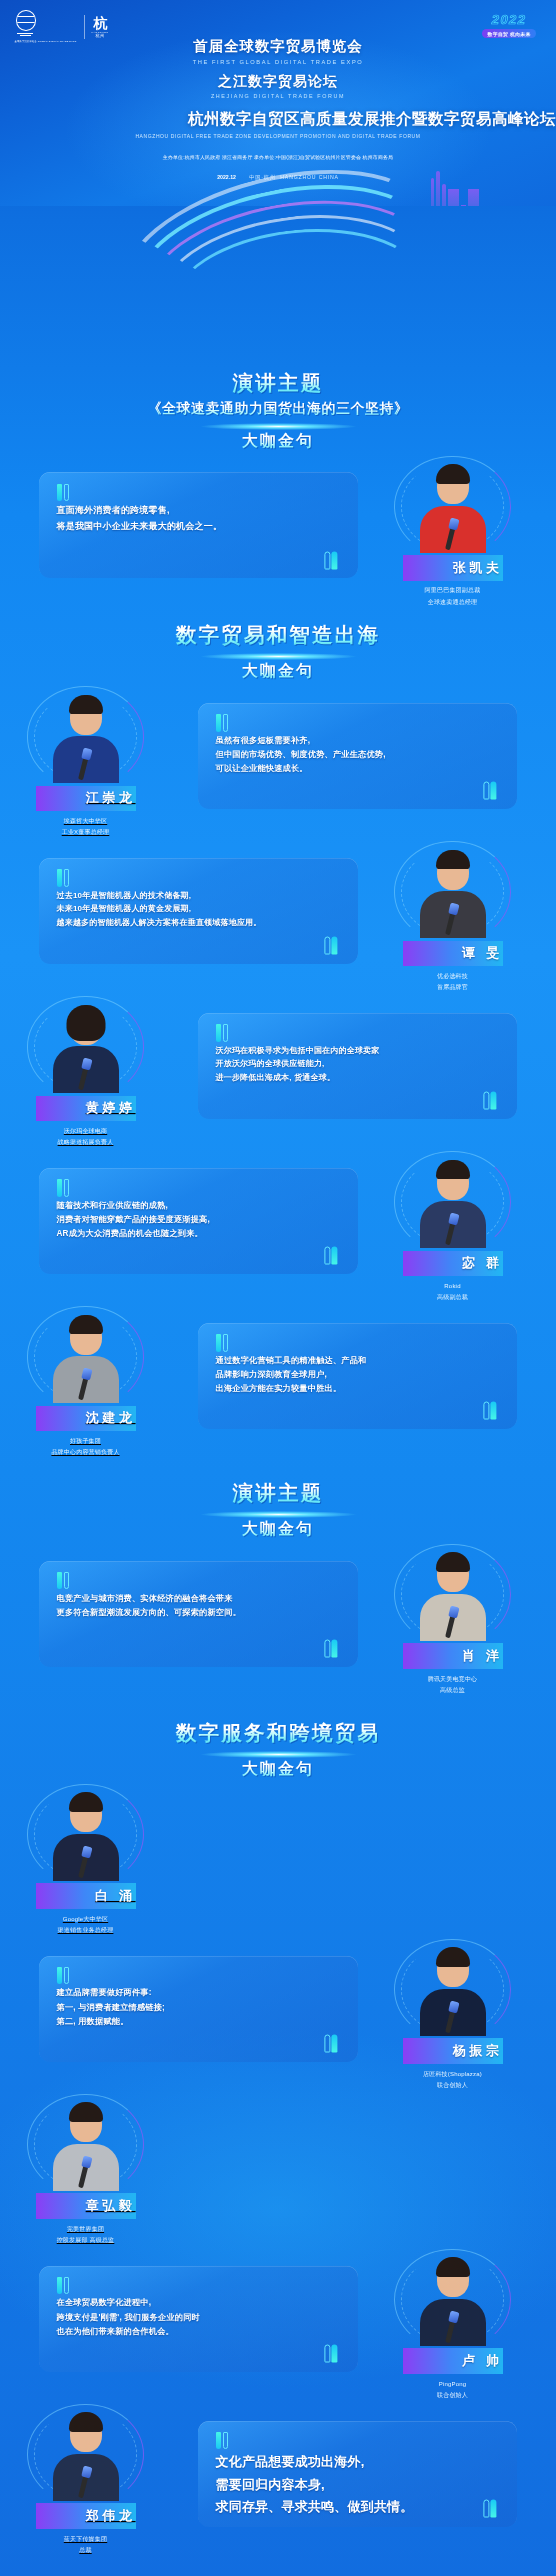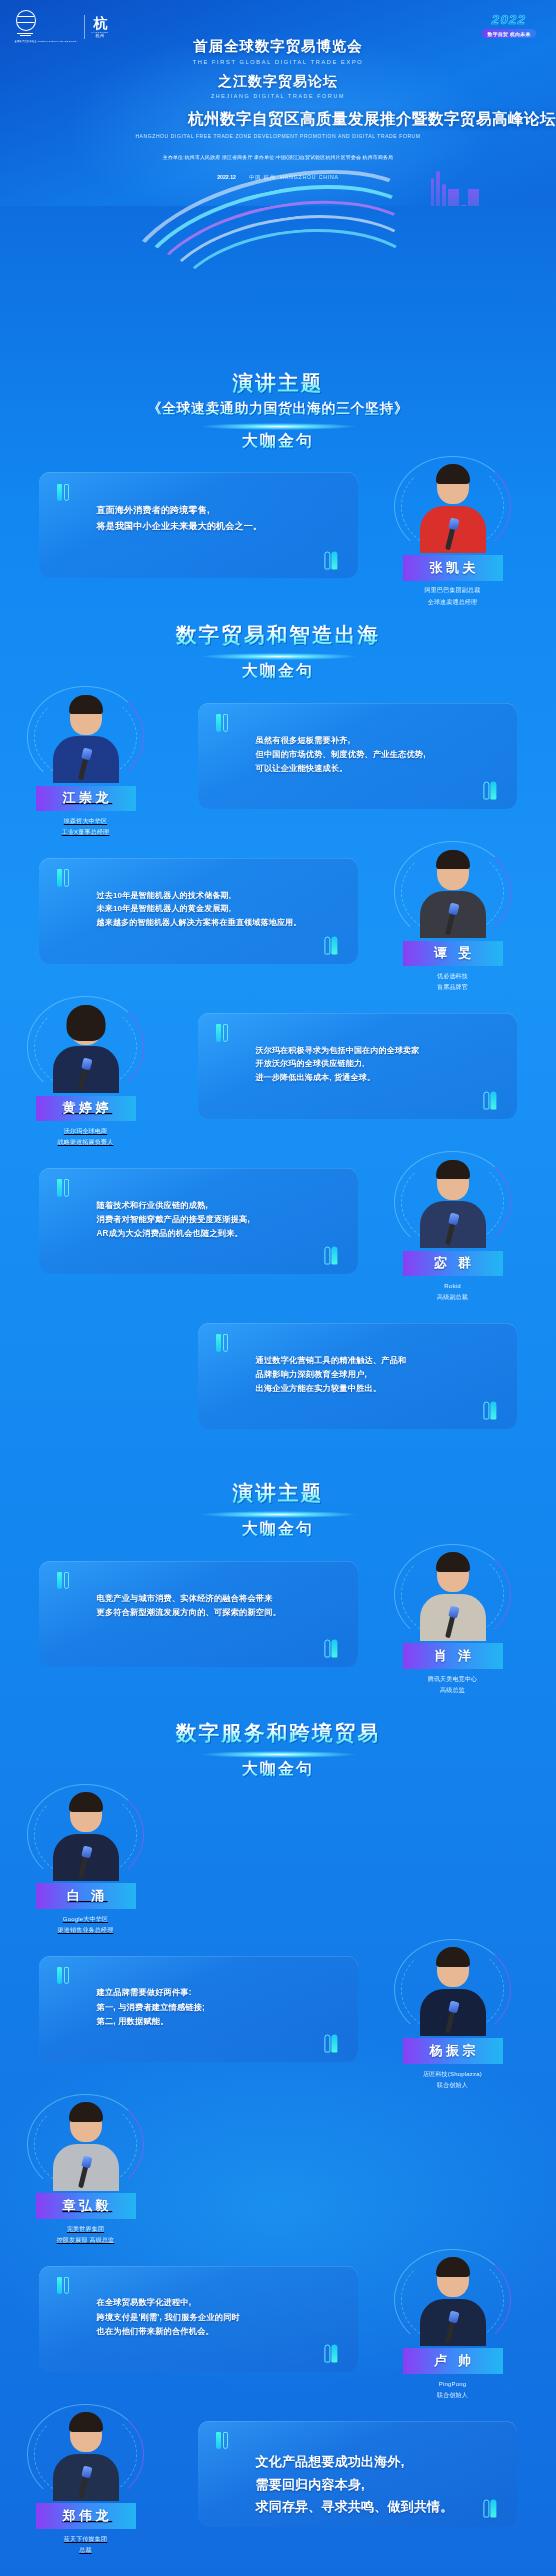--- a/index.html
+++ b/index.html
@@ -77,21 +77,21 @@
   .card.left { left:39px; } .card.right { right:39px; }
   .q-open, .q-close { position:absolute; width:13.4px; height:18.5px; }
   .q-open { left:17.5px; top:11.3px; } .q-close { right:20.6px; bottom:9.3px; transform:rotate(180deg); }
   .q-glyph { width:100%; height:100%; position:relative; }
   .q-glyph i { position:absolute; display:block; background:#2ff1e8; }
   .q-glyph i.a { left:0; top:0; width:5.7px; height:17.5px; border-radius:2.1px 2.1px 5.2px 5.2px;
     background:linear-gradient(180deg,#45f6e8,#19c9f5); }
   .q-glyph i.b { left:7.2px; top:0; width:5.7px; height:17.5px; border-radius:2.1px 2.1px 5.2px 5.2px;
     border:0.8px solid #63e8ff; background:transparent; }
   .qt { font-size:9px; line-height:1.72; color:#fff; font-weight:bold;
-    text-shadow:0 0.5px 1.5px rgba(0,40,110,.5); margin-top:17.5px; letter-spacing:0.2px;margin-left:40px; }
+    text-shadow:0 0.5px 1.5px rgba(0,40,110,.5); margin-top:17.5px; letter-spacing:0.2px; }
   .person { position:absolute; top:5.2px; width:129px; text-align:center; }
   .person.left { left:21px;text-decoration:underline; } .person.right { right:39px; }
   .ph { width:108px; height:93px; margin:0 auto; position:relative; }
   .ph .ring { position:absolute; inset:-4.1px; border-radius:50%;
     border:1.5px solid rgba(120,210,255,.55); border-right-color:rgba(140,90,245,.75);
     border-bottom-color:transparent; }
   .ph .ring2 { position:absolute; inset:2.1px; border-radius:50%;
     border:1px dashed rgba(160,230,255,.4); border-top-color:transparent; }
   .ph .head { position:absolute; left:50%; transform:translateX(-50%); top:7.2px;
     width:32px; height:37px; border-radius:50% 50% 44% 44%; background:#e8b894; }
@@ -99,21 +99,21 @@
     width:34px; height:19.6px; border-radius:17.5px 17.5px 4.1px 4.1px; background:#241a16; }
   .ph .torso { position:absolute; left:50%; transform:translateX(-50%); bottom:0;
     width:66px; height:47px; border-radius:24px 24px 0 0; }
   .ph .mic { position:absolute; left:46%; bottom:3.1px; width:4.6px; height:25px; border-radius:2.1px;
     background:#2b2b2b; transform:rotate(14deg); }
   .ph .mic::after{ content:""; position:absolute; left:-2.1px; top:-7.2px; width:8.8px; height:11.3px;
     border-radius:2.1px; background:linear-gradient(160deg,#7aa9ff,#2f59c9); }
   .nm { margin:2.1px auto 0; width:100px; padding:3.6px 0 4.1px;
     background:linear-gradient(90deg,#8b3ef5 0%,#3f86f7 48%,#22b6f3 100%);
     font-size:13px; font-weight:bold; color:#fff; letter-spacing:3.6px; text-indent:3.6px;
-    text-shadow:0 0.5px 1.5px rgba(0,30,90,.45); }
+    text-shadow:0 0.5px 1.5px rgba(0,30,90,.45);text-align:right; }
   .ti { font-size:6px; color:#e8f5ff; line-height:1.85; margin-top:4.6px; letter-spacing:0.2px; }
 </style>
 </head>
 <body>
 
 <div class="poster">
 
   <div class="header">
     <div class="hdr-glow"></div>
 
@@ -367,20 +367,35 @@
         </div>
       <div class="nm">宓 群</div>
       <div class="ti">
           <div>Rokid</div>
           <div>高级副总裁</div>
         </div>
     </div>
   </div>
 
   <div class="row tall">
+    <div class="person left">
+      <div class="ph">
+          <div class="ring"></div>
+          <div class="ring2"></div>
+        <div class="torso" style="background:#9aa0a6"></div>
+          <div class="head"></div>
+          <div class="hair"></div>
+          <div class="mic"></div>
+        </div>
+      <div class="nm">沈建龙</div>
+      <div class="ti">
+          <div>好孩子集团</div>
+          <div>品牌中心内容营销负责人</div>
+        </div>
+    </div>
     <div class="card right">
       <div class="q-open">
           <div class="q-glyph">
             <i class="a"></i>
             <i class="b"></i>
           </div>
         </div>
       <div class="qt" style="font-size:8.2px;">
         <div>通过数字化营销工具的精准触达、产品和</div>
           <div>品牌影响力深刻教育全球用户,</div>

